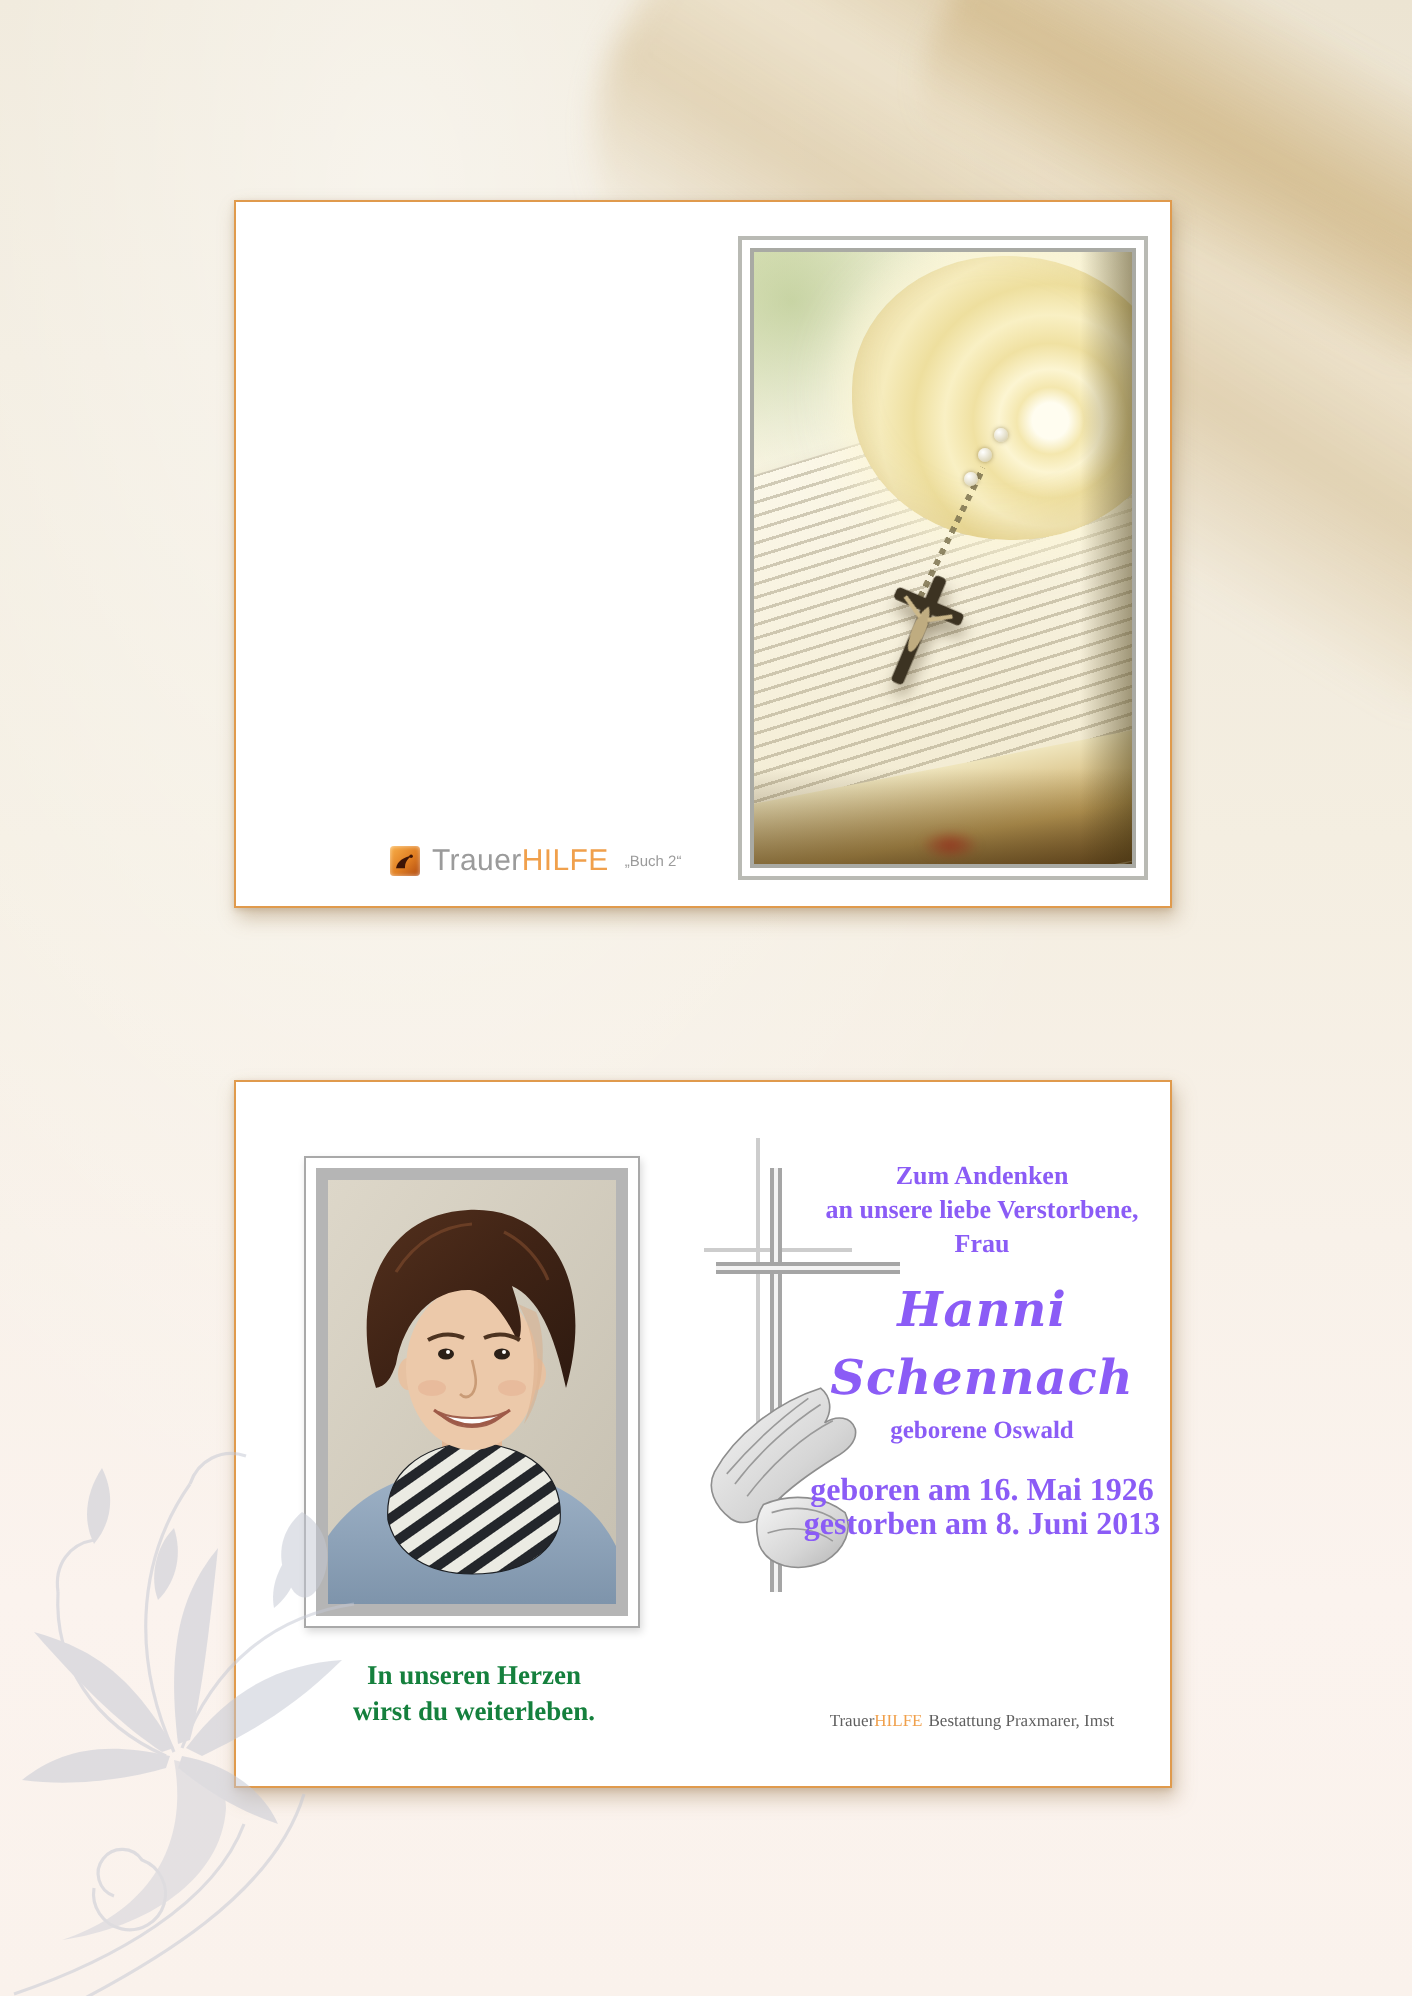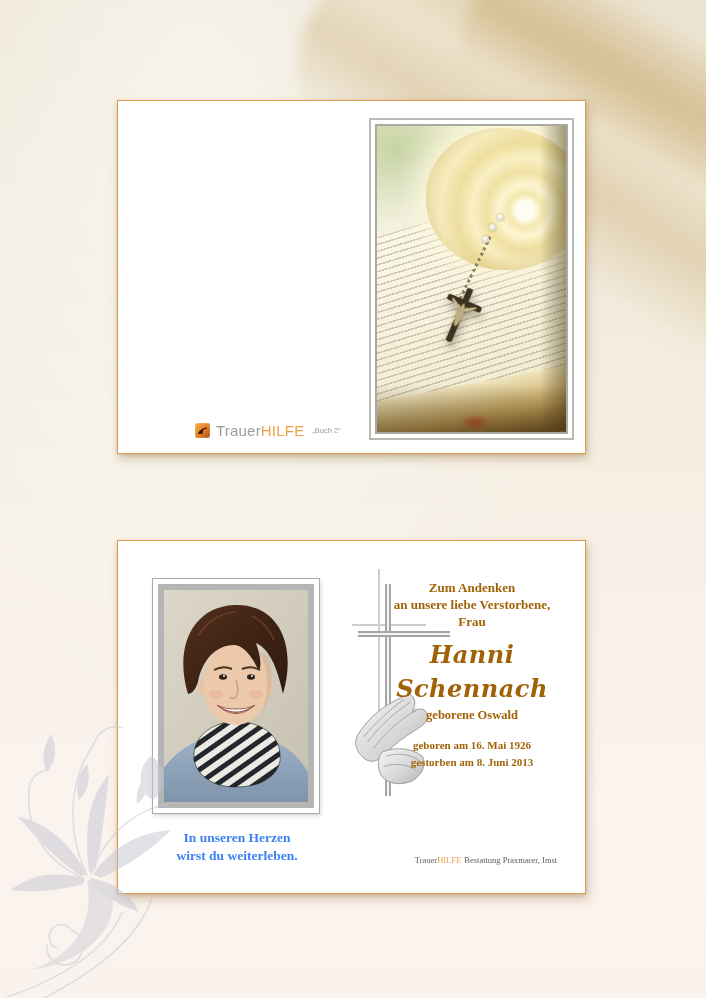--- a/index.html
+++ b/index.html
@@ -73,36 +73,36 @@
   .logo-variant{font-family:"Liberation Sans",sans-serif;font-size:7.5px;color:#9b9b9b;margin-left:8px;}
 
   
   .portrait-frame{position:absolute;left:34px;top:37px;width:168px;height:236px;
     box-sizing:border-box;border:1px solid #a9a9a9;background:#fff;padding:5px;
     box-shadow:1px 2px 4px rgba(0,0,0,.15);}
   .portrait-inner{width:100%;height:100%;box-sizing:border-box;border:6px solid #b5b5b5;overflow:hidden;}
   .portrait-inner svg{display:block;}
 
   .caption{position:absolute;left:24px;top:288px;width:190px;text-align:center;
-    font-weight:700;font-size:13.5px;line-height:18px;color:#3b82f6;}
+    font-weight:700;font-size:13.5px;line-height:18px;color:#15803d;}
 
   .cross-v{position:absolute;left:267px;top:43px;width:6px;height:212px;
     background:linear-gradient(90deg,#a5a5a5 0 2px,#f3f3f3 2px 4px,#a5a5a5 4px 6px);}
   .cross-h{position:absolute;left:240px;top:90px;width:92px;height:6px;
     background:linear-gradient(180deg,#a5a5a5 0 2px,#f3f3f3 2px 4px,#a5a5a5 4px 6px);}
   .cross-v2{position:absolute;left:260px;top:28px;width:2px;height:152px;background:#cdcdcd;}
   .cross-h2{position:absolute;left:234px;top:83px;width:74px;height:2px;background:#cdcdcd;}
   .hands{position:absolute;left:235px;top:148px;width:84px;height:102px;}
 
-  .mem-text{position:absolute;left:255px;top:38px;width:198px;text-align:center;color:#a16207;}
+  .mem-text{position:absolute;left:274px;top:38px;width:198px;text-align:center;color:#8b5cf6;}
   .mem-intro{font-weight:700;font-size:13px;line-height:17px;}
   .mem-name{font-family:"DejaVu Serif",serif;font-style:italic;font-weight:600;
     font-size:24px;line-height:34px;margin-top:8px;letter-spacing:.5px;}
   .mem-maiden{font-weight:700;font-size:12.5px;margin-top:2px;}
-  .mem-dates{font-weight:700;font-size:11px;line-height:17px;margin-top:14px;}
+  .mem-dates{font-weight:700;font-size:16px;line-height:17px;margin-top:14px;}
   .mem-poem{font-weight:700;font-size:13.5px;line-height:16.5px;margin-top:22px;}
 
   .mem-footer{position:absolute;left:258px;bottom:28px;width:220px;text-align:center;
     font-family:Liberation Serif, serif;font-size:8.5px;color:#5f5f5f;}
   .mem-footer .hilfe{color:#f0a04c;}
   .mem-footer .rest{margin-left:3px;}
 
   .flourish{position:absolute;left:-14px;top:712px;width:242px;height:300px;z-index:5;opacity:.5;}
 </style>
 </head>

